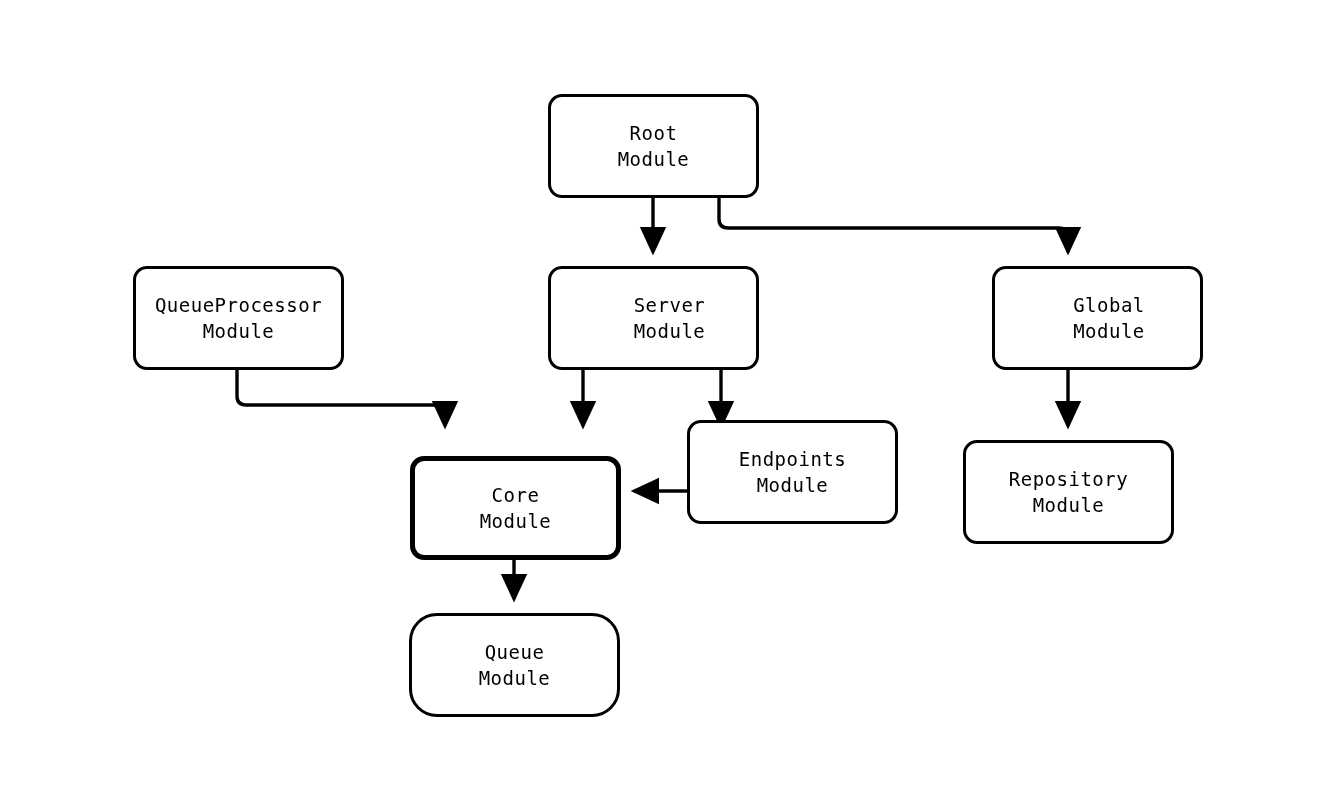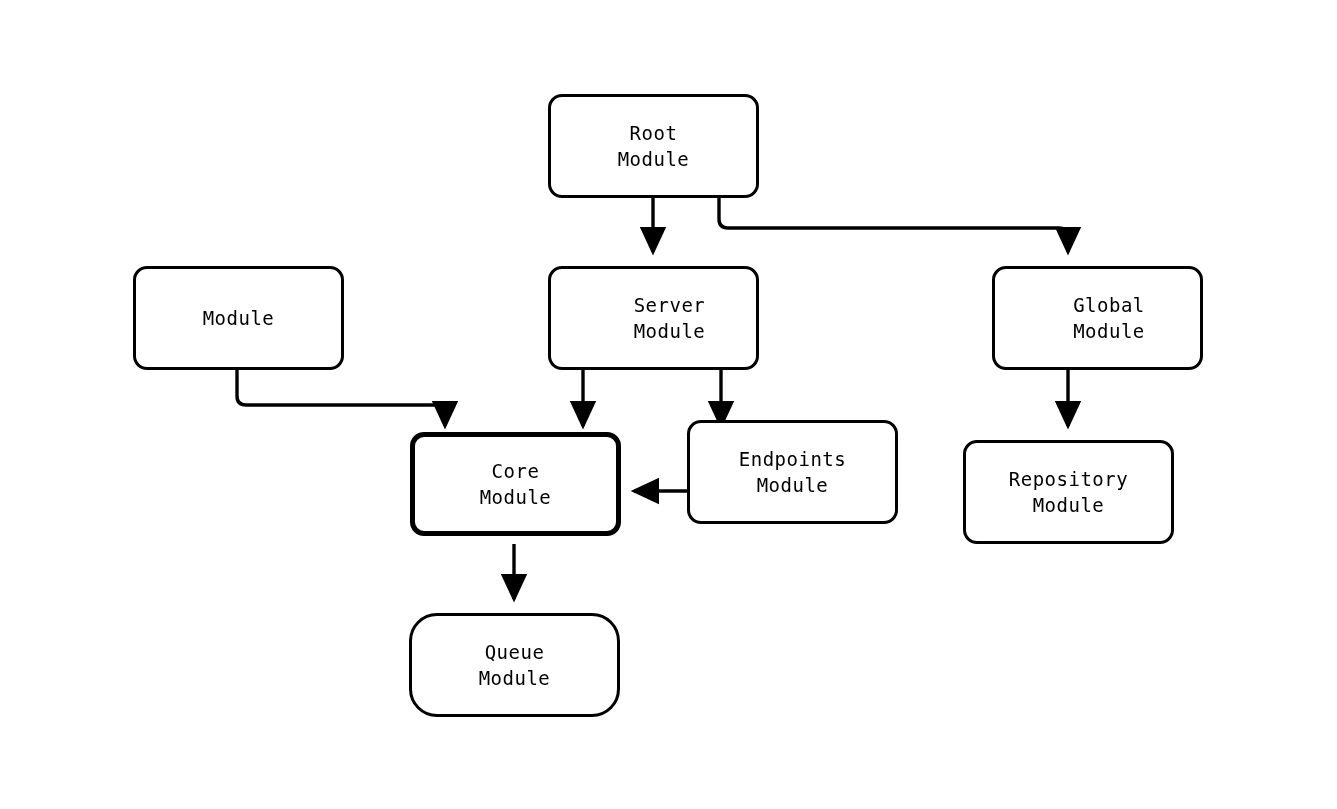--- a/index.html
+++ b/index.html
@@ -83,34 +83,35 @@
       <path d="M 514 544 L 514 599" marker-end="url(#arrowhead)"></path>
     </g>
   </svg>
 
   <div class="node" style="left:548px; top:94px; width:211px; height:104px;">
     <span class="node-line">Root</span>
     <span class="node-line">Module</span>
   </div>
 
   <div class="node" style="left:133px; top:266px; width:211px; height:104px;">
+    <span class="node-line">QueueProcessor</span>
     <span class="node-line">Module</span>
   </div>
 
   <div class="node" style="left:548px; top:266px; width:211px; height:104px;padding-left:32px;">
     <span class="node-line">Server</span>
     <span class="node-line">Module</span>
   </div>
 
   <div class="node" style="left:992px; top:266px; width:211px; height:104px;padding-left:23px;">
     <span class="node-line">Global</span>
     <span class="node-line">Module</span>
   </div>
 
-  <div class="node highlight" style="left:410px; top:432px; width:211px; height:104px;">
+  <div class="node highlight" style="left:410px; top:456px; width:211px; height:104px;">
     <span class="node-line">Core</span>
     <span class="node-line">Module</span>
   </div>
 
   <div class="node" style="left:687px; top:420px; width:211px; height:104px;">
     <span class="node-line">Endpoints</span>
     <span class="node-line">Module</span>
   </div>
 
   <div class="node" style="left:963px; top:440px; width:211px; height:104px;justify-content:center;">

